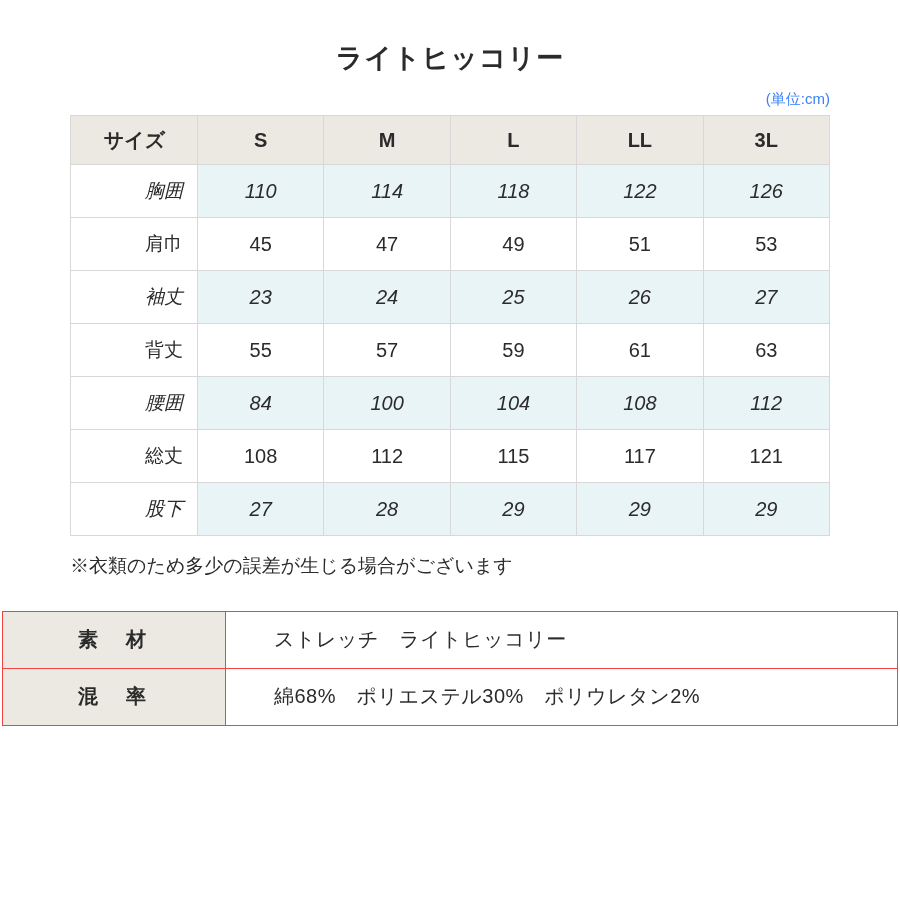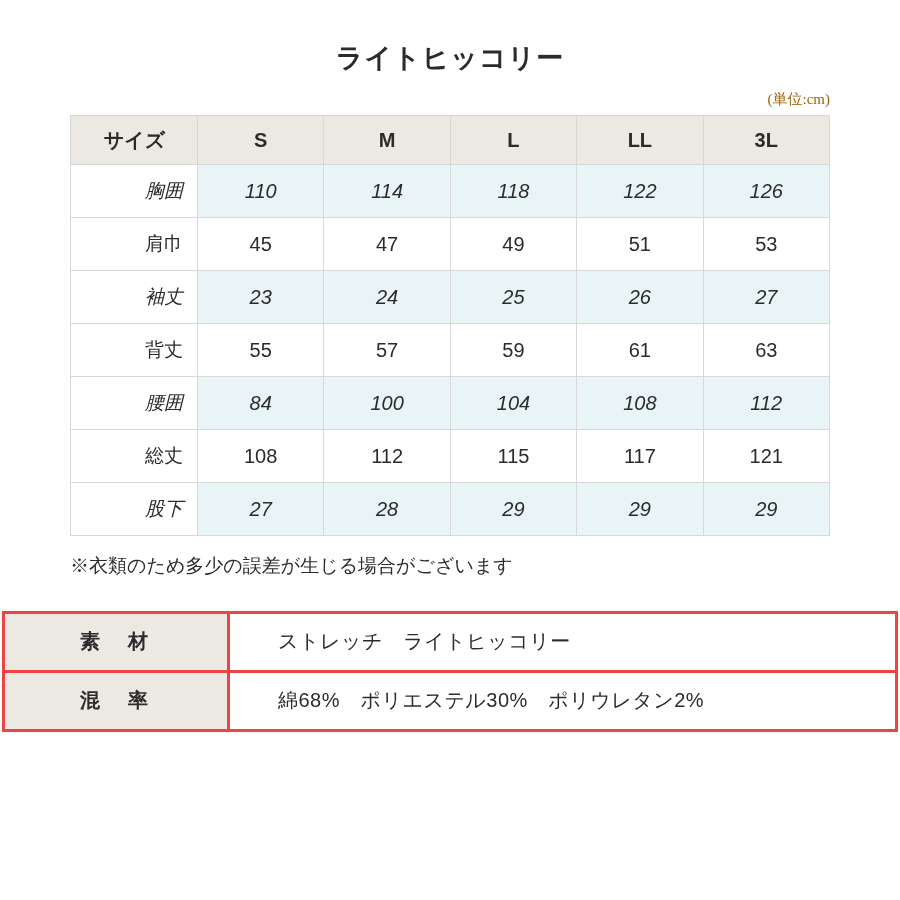--- a/index.html
+++ b/index.html
@@ -24,23 +24,22 @@
     text-align: center;
     font-size: 27px;
     font-weight: bold;
     letter-spacing: 1px;
     padding-top: 40px;
     color: #2b2b2b;
   }
   .unit-note {
     text-align: right;
     font-size: 15px;
-    color: #a16207;
+    color: #3b82f6;
     margin: 14px 70px 6px 14px;
-    font-family: Liberation Serif, serif;
   }
   .size-table-wrap {
     margin: 0 70px;
   }
   table.size-table {
     border-collapse: collapse;
     width: 760px;
     table-layout: fixed;
   }
   table.size-table td {
@@ -86,21 +85,21 @@
     margin: 30px 0 0 0;
     padding: 0;
   }
   table.material-table {
     border-collapse: collapse;
     width: 896px;
     table-layout: fixed;
     margin-left: 2px;
   }
   table.material-table td {
-    border: 3px solid #ef4444;
+    border: 1px solid #ef4444;
     height: 54px;
     font-size: 20px;
     color: #2b2b2b;
   }
   table.material-table td.mat-label {
     width: 220px;
     background: #ece9e3;
     text-align: center;
     font-weight: bold;
     letter-spacing: 4px;

